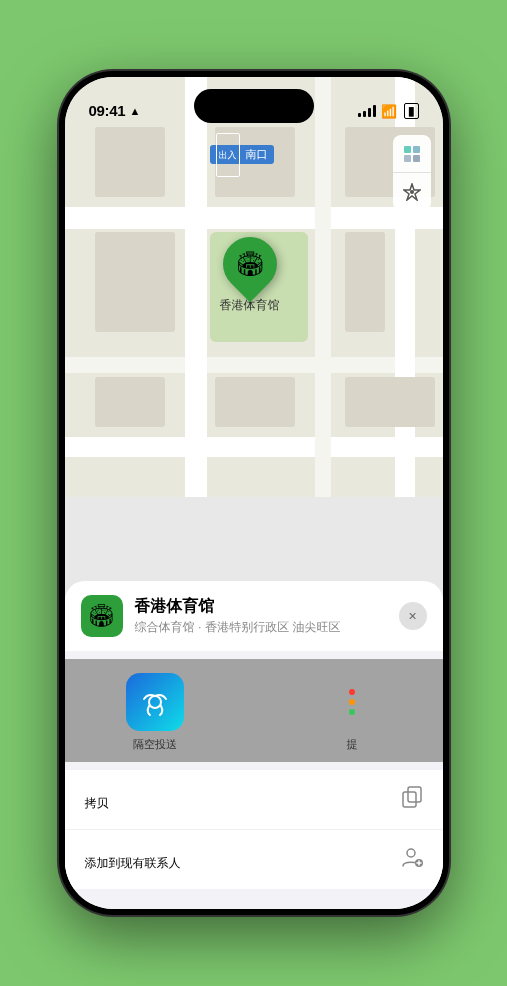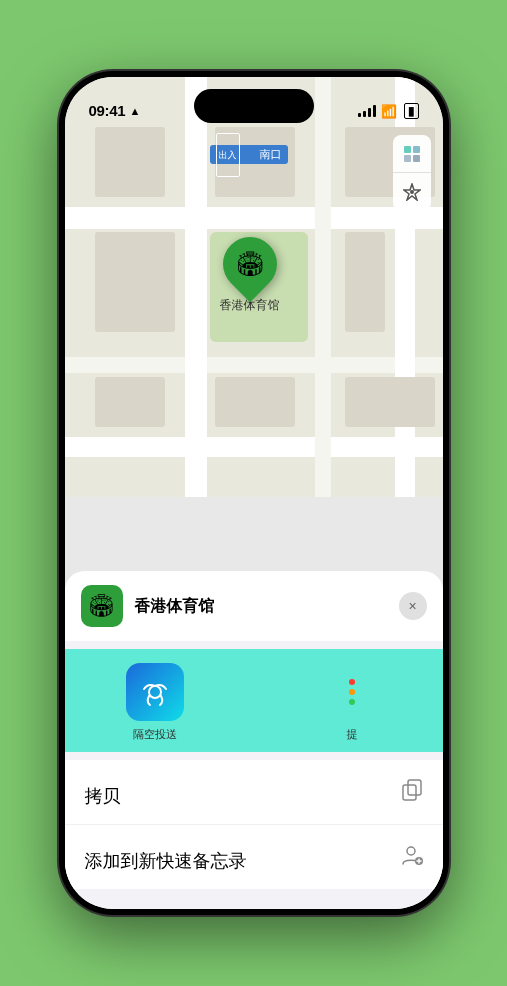--- a/index.html
+++ b/index.html
@@ -211,21 +211,21 @@
       border-radius: 50%;
       display: flex;
       align-items: center;
       justify-content: center;
       font-size: 14px;
       color: #666;
       cursor: pointer;
     }
     
     .apps-row {
-      background: #5eead4;
+      background: #a3a3a3;
       padding: 14px 0 10px;
       display: flex;
       gap: 16px;
       overflow: hidden;
       margin-top: 8px;
     }
     .app-item {
       flex: 1;
       display: flex;
       flex-direction: column;
@@ -297,21 +297,21 @@
     }
     .action-item {
       display: flex;
       align-items: center;
       justify-content: space-between;
       padding: 16px 20px;
       border-bottom: 1px solid #f0f0f0;
     }
     .action-item:last-child { border-bottom: none; }
     .action-label {
-      font-size: 18px;
+      font-size: 12px;
       color: #000;
       margin-top: 8px;
     }
     .action-icon {
       font-size: 20px;
       color: #888;
     }
     
     .signal-bars {
       display: flex;
@@ -368,21 +368,21 @@
         <div class="map-block-green" style="top:155px;left:145px;width:98px;height:110px;border-radius:6px;"></div>
         <div class="map-block" style="top:155px;left:30px;width:80px;height:100px;"></div>
         <div class="map-block" style="top:300px;left:30px;width:70px;height:50px;"></div>
         <div class="map-block" style="top:300px;left:150px;width:80px;height:50px;"></div>
         <div class="map-block" style="top:50px;left:280px;width:90px;height:70px;"></div>
         <div class="map-block" style="top:155px;left:280px;width:40px;height:100px;"></div>
         <div class="map-block" style="top:300px;left:280px;width:90px;height:50px;"></div>
       </div>
 
       <div class="map-label">
-        <span style="font-size:9px;border:1px solid #fff;padding:16px 2px;margin-right:17px;border-radius:2px;">出入</span>
+        <span style="font-size:9px;border:1px solid #fff;padding:16px 2px;margin-right:3px;border-radius:2px;">出入</span>
         <span>南口</span>
       </div>
 
       <div class="map-controls">
         <div class="map-control-btn">
           <svg width="20" height="20" viewBox="0 0 20 20" fill="none">
             <rect x="2" y="2" width="7" height="7" fill="#6cb" rx="1"></rect>
             <rect x="11" y="2" width="7" height="7" fill="#8bc" rx="1"></rect>
             <rect x="2" y="11" width="7" height="7" fill="#abc" rx="1"></rect>
             <rect x="11" y="11" width="7" height="7" fill="#9ab" rx="1"></rect>
@@ -403,20 +403,21 @@
         <div class="pin-label">香港体育馆</div>
       </div>
     </div>
 
     <div class="bottom-sheet">
 
       <div class="venue-info-bar">
         <div class="venue-avatar">🏟</div>
         <div class="venue-text">
           <div class="venue-name">香港体育馆</div>
+          <div class="venue-sub">综合体育馆 · 香港特别行政区 油尖旺区</div>
         </div>
         <div class="close-btn">×</div>
       </div>
 
       <div class="apps-row">
 
         <div class="app-item">
           <div class="app-icon app-icon-airdrop">
             <svg width="34" height="34" viewBox="0 0 34 34" fill="none">
               <circle cx="17" cy="17" r="6" stroke="white" stroke-width="2" fill="none"></circle>
@@ -451,21 +452,21 @@
           <span class="action-icon">
             <svg width="22" height="22" viewBox="0 0 22 22" fill="none">
               <rect x="7" y="1" width="13" height="15" rx="2" stroke="#888" stroke-width="1.5" fill="none"></rect>
               <rect x="2" y="6" width="13" height="15" rx="2" stroke="#888" stroke-width="1.5" fill="none" fill-opacity="0.1"></rect>
             </svg>
           </span>
         </div>
 
 
         <div class="action-item">
-          <span class="action-label">添加到新快速备忘录</span>
+          <span class="action-label">添加到现有联系人</span>
           <span class="action-icon">
             <svg width="22" height="22" viewBox="0 0 22 22" fill="none">
               <circle cx="10" cy="7" r="4" stroke="#888" stroke-width="1.5" fill="none"></circle>
               <path d="M2 20 C2 15 18 15 18 20" stroke="#888" stroke-width="1.5" fill="none" stroke-linecap="round"></path>
               <circle cx="18" cy="17" r="4" fill="#888"></circle>
               <line x1="18" y1="15" x2="18" y2="19" stroke="white" stroke-width="1.5" stroke-linecap="round"></line>
               <line x1="16" y1="17" x2="20" y2="17" stroke="white" stroke-width="1.5" stroke-linecap="round"></line>
             </svg>
           </span>
         </div>

